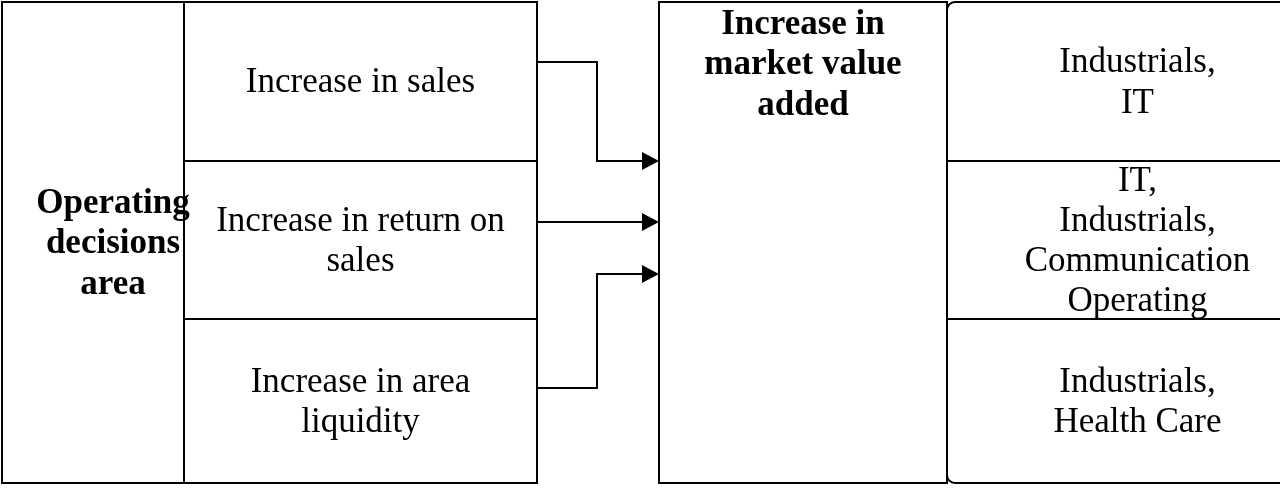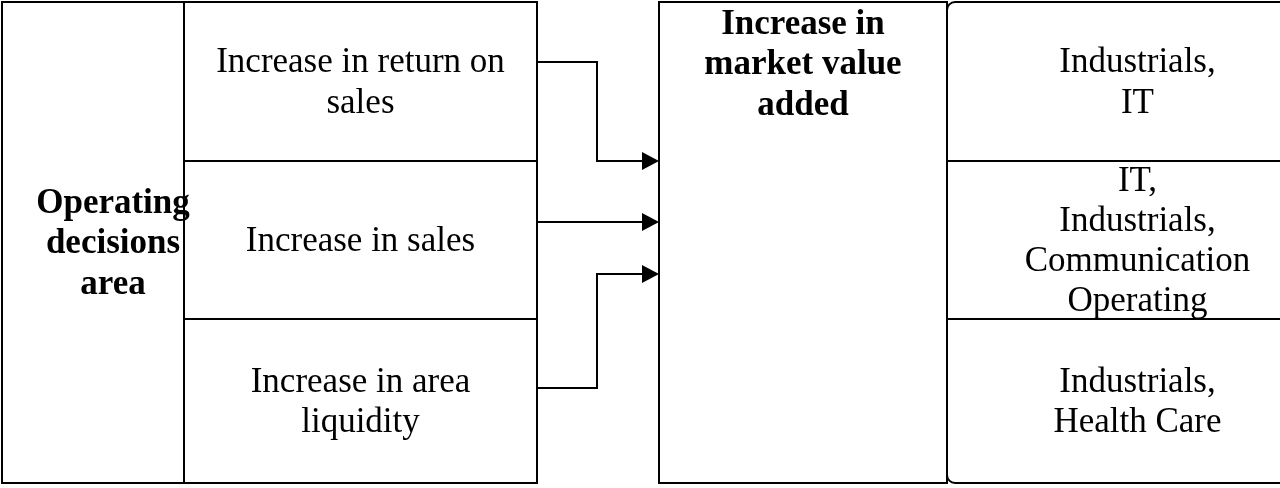--- a/index.html
+++ b/index.html
@@ -75,23 +75,23 @@
 </style>
 </head>
 <body>
 
 <div class="canvas">
 
   <div class="box left-table">
     <div class="cell span-label">Operating
 decisions
 area</div>
+    <div class="cell rcell row-divider">Increase in sales</div>
     <div class="cell rcell row-divider">Increase in return on
 sales</div>
-    <div class="cell rcell row-divider">Increase in sales</div>
     <div class="cell rcell">Increase in area
 liquidity</div>
   </div>
 
   <div class="box center-box">
     <div class="center-text">Increase in
 market value
 added</div>
   </div>
 

